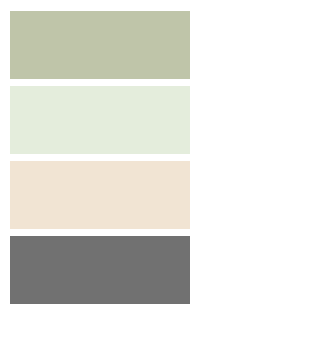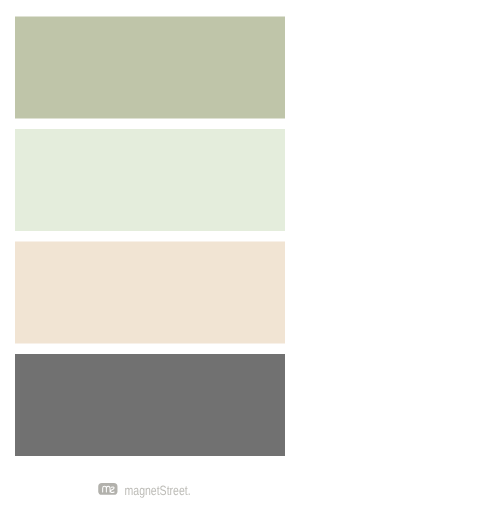--- a/index.html
+++ b/index.html
@@ -85,25 +85,14 @@
 <div id="palette-page" style="background: rgb(255, 255, 255);">
 
   <div id="swatch-stack">
 
   <div class="swatch" id="color-swatch-1" style="background: rgb(191, 197, 169);"></div>
       <div class="swatch" id="color-swatch-2" style="background: rgb(228, 237, 220);"></div>
       <div class="swatch" id="color-swatch-3" style="background: rgb(241, 228, 211);"></div>
       <div class="swatch" id="color-swatch-4" style="background: rgb(113, 113, 113);"></div>
     </div>
 
-  <div id="brand-footer">
-    <div id="brand-lockup">
-      <svg id="brand-icon" viewBox="0 0 52 32" aria-hidden="true">
-        <path class="logo-mark" d="M10 0 H42 A10 10 0 0 1 52 10 V22 A10 10 0 0 1 42 32 H10 A10 10 0 0 1 0 22 V10 A10 10 0 0 1 10 0 Z" fill="#b2b1ac"></path>
-        <path class="logo-glyph" d="M12 24.5 V14 Q12 9 17 9 Q22 9 22 14 V24.5
-                 M22 15.5 Q22 9 27 9 Q32 9 32 15.5 V24.5
-                 M35.5 11.5 Q42 9 43 13 Q43 16.5 37.5 18.2 Q32 20 34.6 24.4 Q37 27 43 24.4" fill="none" stroke-width="2.8" stroke-linecap="round" stroke="#ffffff"></path>
-      </svg>
-      <span id="brand-name" style="color: rgb(190, 189, 184);">magnetStreet.</span>
-    </div>
-  </div>
 
 </div>
 
 </body></html>

